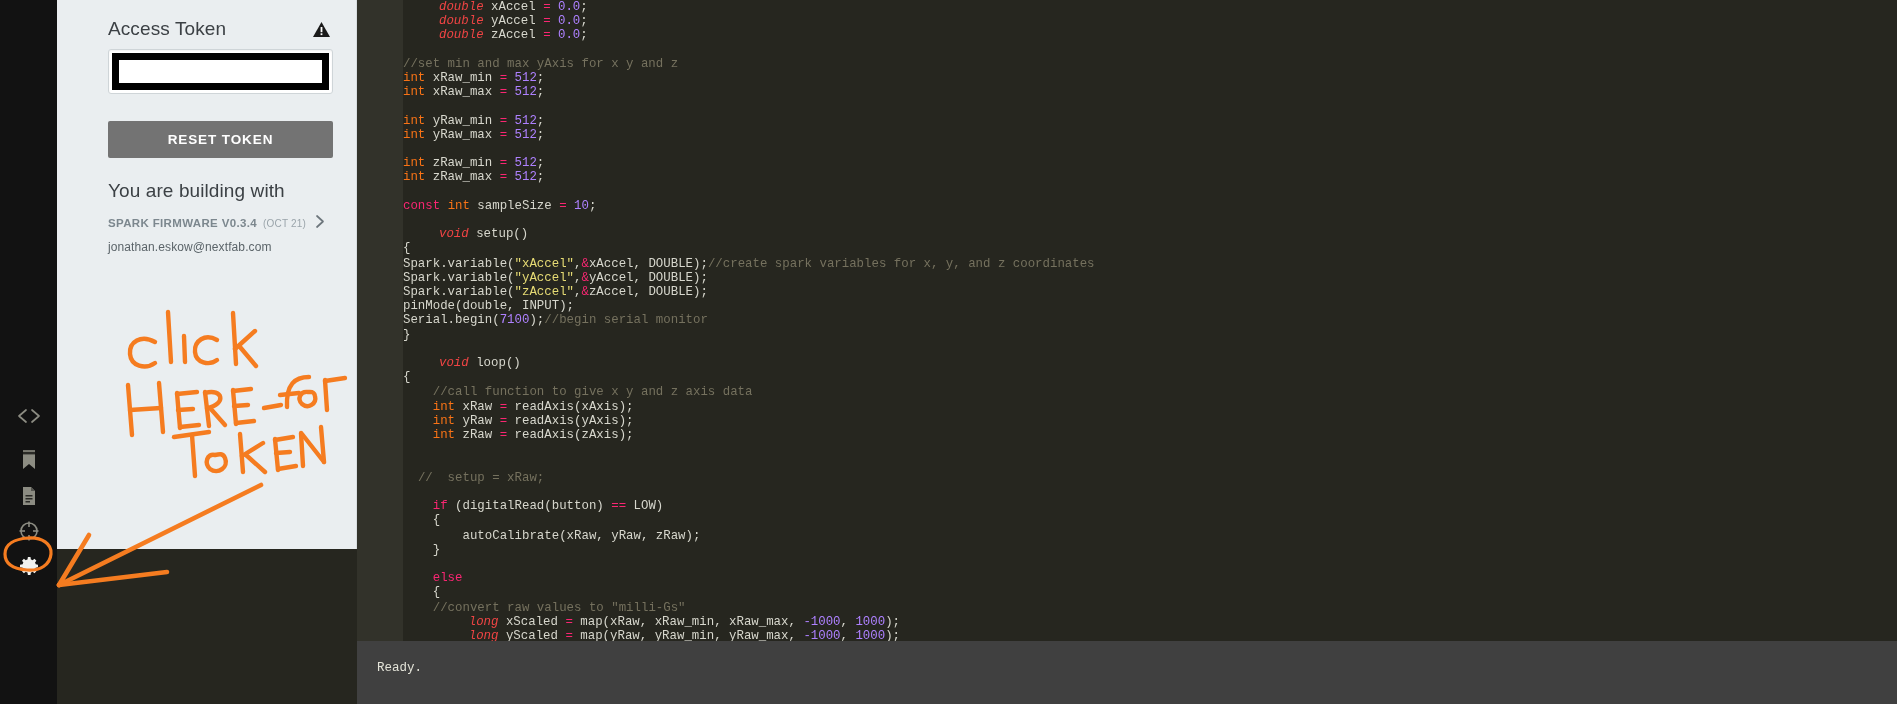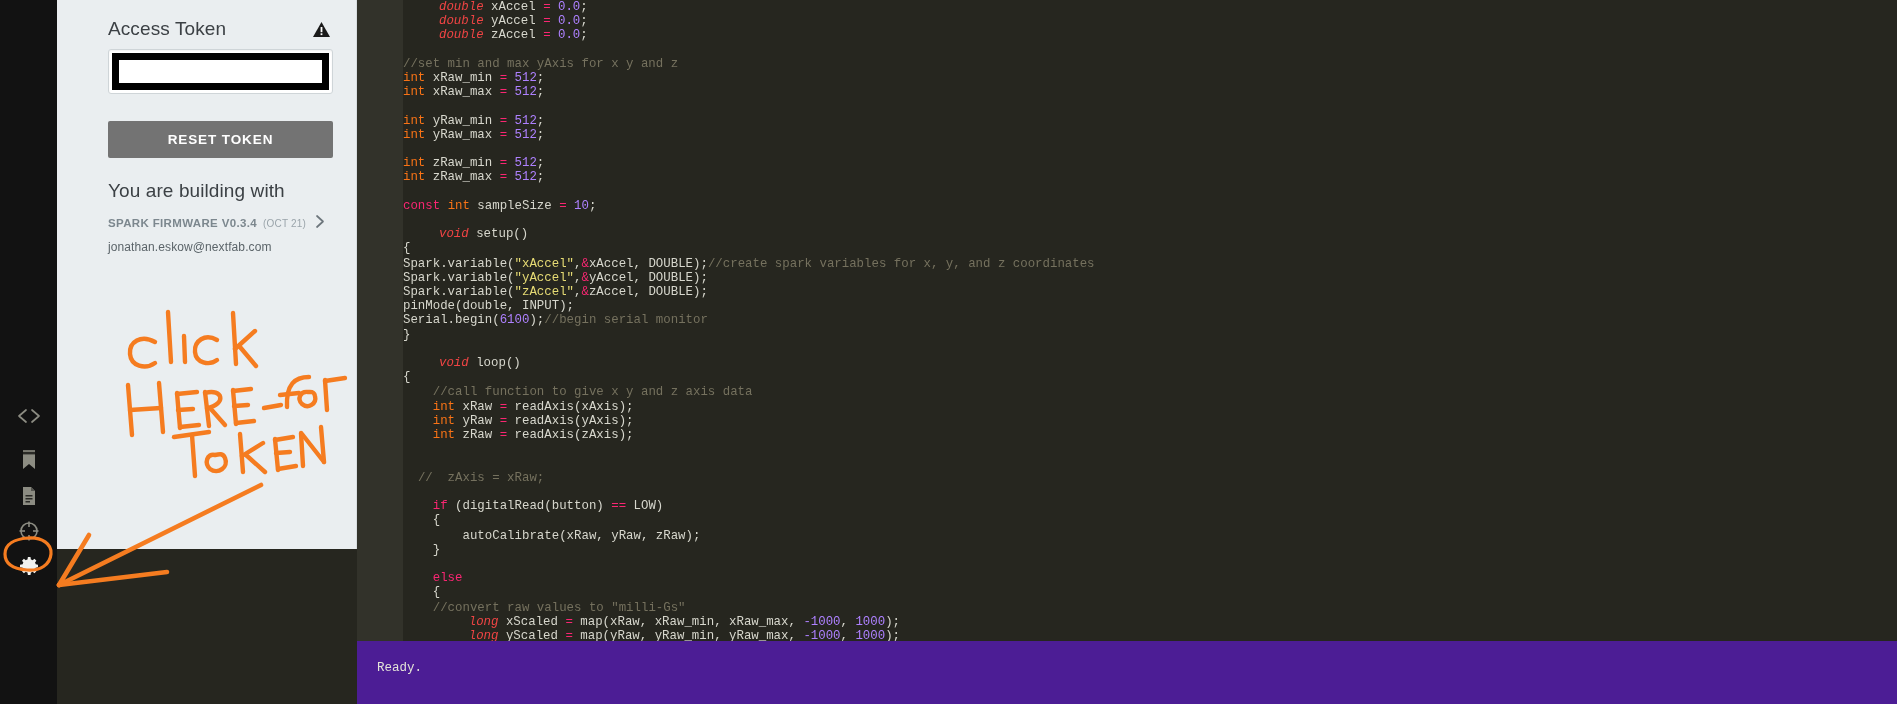--- a/index.html
+++ b/index.html
@@ -165,21 +165,21 @@
   .t-kw2    { color: #F92672; }
   .t-type   { color: #f97316; }
   .t-num    { color: #AE81FF; }
   .t-str    { color: #E6DB74; }
   .t-com    { color: #75715E; }
   .t-op     { color: #F92672; }
 
   
   .statusbar {
     flex: 0 0 63px; height: 63px;
-    background: #4c1d95;
+    background: #404040;
     color: #e3e3d8;
     font-family: "Liberation Mono", "DejaVu Sans Mono", monospace;
     font-size: 12.5px;
     padding: 20px 0 0 20px;
   }
 </style>
 </head>
 <body>
 
 <div id="app">
@@ -437,21 +437,21 @@
             <tr>
               <td class="gutter-cell">33<span class="fold"></span></td>
               <td class="code-cell">Spark.variable(<span class="t-str">"zAccel"</span>,<span class="t-op">&amp;</span>zAccel, DOUBLE);</td>
             </tr>
             <tr>
               <td class="gutter-cell">34<span class="fold"></span></td>
               <td class="code-cell">pinMode(double, INPUT);</td>
             </tr>
             <tr>
               <td class="gutter-cell">35<span class="fold"></span></td>
-              <td class="code-cell">Serial.begin(<span class="t-num">6100</span>);<span class="t-com">//begin serial monitor</span></td>
+              <td class="code-cell">Serial.begin(<span class="t-num">7100</span>);<span class="t-com">//begin serial monitor</span></td>
             </tr>
             <tr>
               <td class="gutter-cell">36<span class="fold"></span></td>
               <td class="code-cell">}</td>
             </tr>
             <tr>
               <td class="gutter-cell">37<span class="fold"></span></td>
               <td class="code-cell">&nbsp;</td>
             </tr>
             <tr>
@@ -481,21 +481,21 @@
             <tr>
               <td class="gutter-cell">44<span class="fold"></span></td>
               <td class="code-cell">&nbsp;</td>
             </tr>
             <tr>
               <td class="gutter-cell">45<span class="fold"></span></td>
               <td class="code-cell">&nbsp;</td>
             </tr>
             <tr>
               <td class="gutter-cell">46<span class="fold"></span></td>
-              <td class="code-cell">  <span class="t-com">//  zAxis = xRaw;</span></td>
+              <td class="code-cell">  <span class="t-com">//  setup = xRaw;</span></td>
             </tr>
             <tr>
               <td class="gutter-cell">47<span class="fold"></span></td>
               <td class="code-cell">&nbsp;</td>
             </tr>
             <tr>
               <td class="gutter-cell">48<span class="fold"></span></td>
               <td class="code-cell">    <span class="t-kw2">if</span> (digitalRead(button) <span class="t-op">==</span> LOW)</td>
             </tr>
             <tr>

